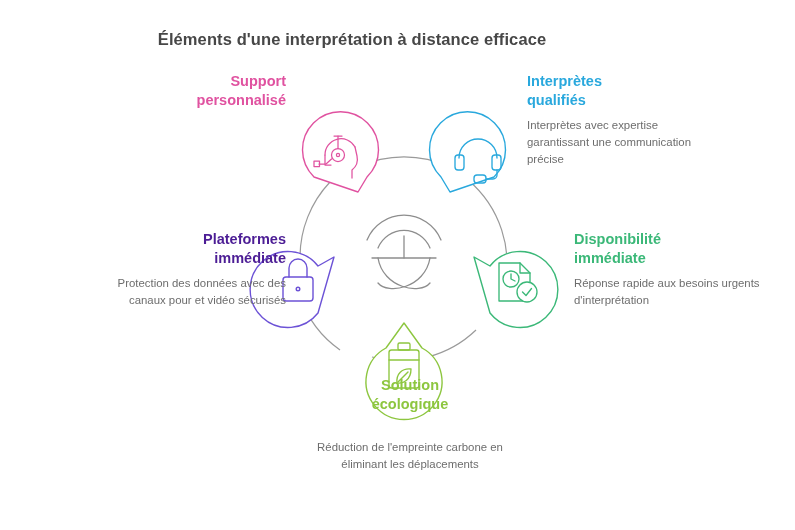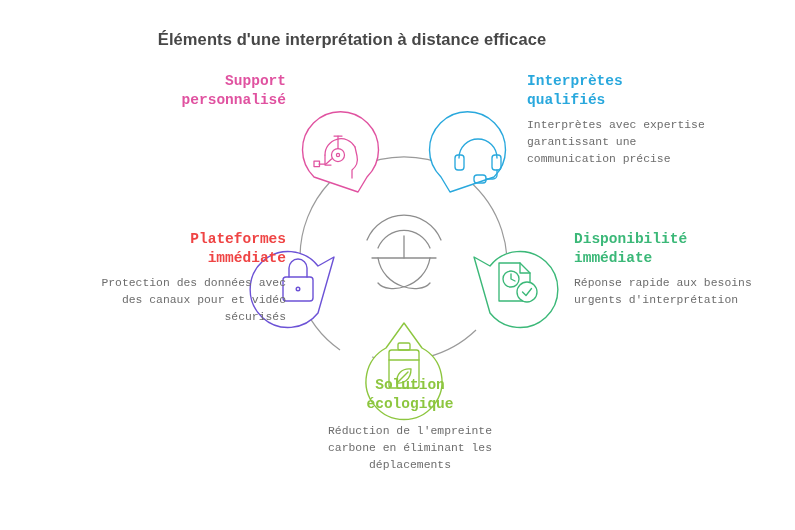--- a/index.html
+++ b/index.html
@@ -41,45 +41,44 @@
     left: 0;
     top: 0;
     width: 795px;
     height: 530px;
     pointer-events: none;
   }
 
   
   .node-text {
     position: absolute;
-    font-family: Liberation Mono, monospace;
   }
   .node-head {
     font-size: 14.5px;
     font-weight: bold;
     line-height: 1.32;
     margin: 0 0 7px 0;
   }
   .node-body {
     font-size: 11.4px;
     line-height: 1.47;
     color: #6d6d6d;
     margin: 0;
   }
 
   .t-support      { left: 98px;  top: 72px;  width: 188px; text-align: right; }
   .t-interpretes  { left: 527px; top: 72px;  width: 190px; text-align: left;  }
   .t-plateformes  { left: 92px;  top: 230px; width: 194px; text-align: right; }
   .t-disponibilite{ left: 574px; top: 230px; width: 190px; text-align: left;  }
   .t-solution     { left: 315px; top: 376px; width: 190px; text-align: center; }
-  .t-solution .node-body { margin-top: 9px; }
+  .t-solution .node-body { margin-top: 25px; }
 
   .c-pink   { color: #e052a0; }
   .c-blue   { color: #29a8dd; }
-  .c-purple { color: #ef4444; }
+  .c-purple { color: #4c1d95; }
   .c-green  { color: #3bb878; }
   .c-lime   { color: #8dc63f; }
 </style>
 </head>
 <body>
 
 <div id="infographic">
 
   <div class="title">Éléments d'une interprétation à distance efficace</div>
 

